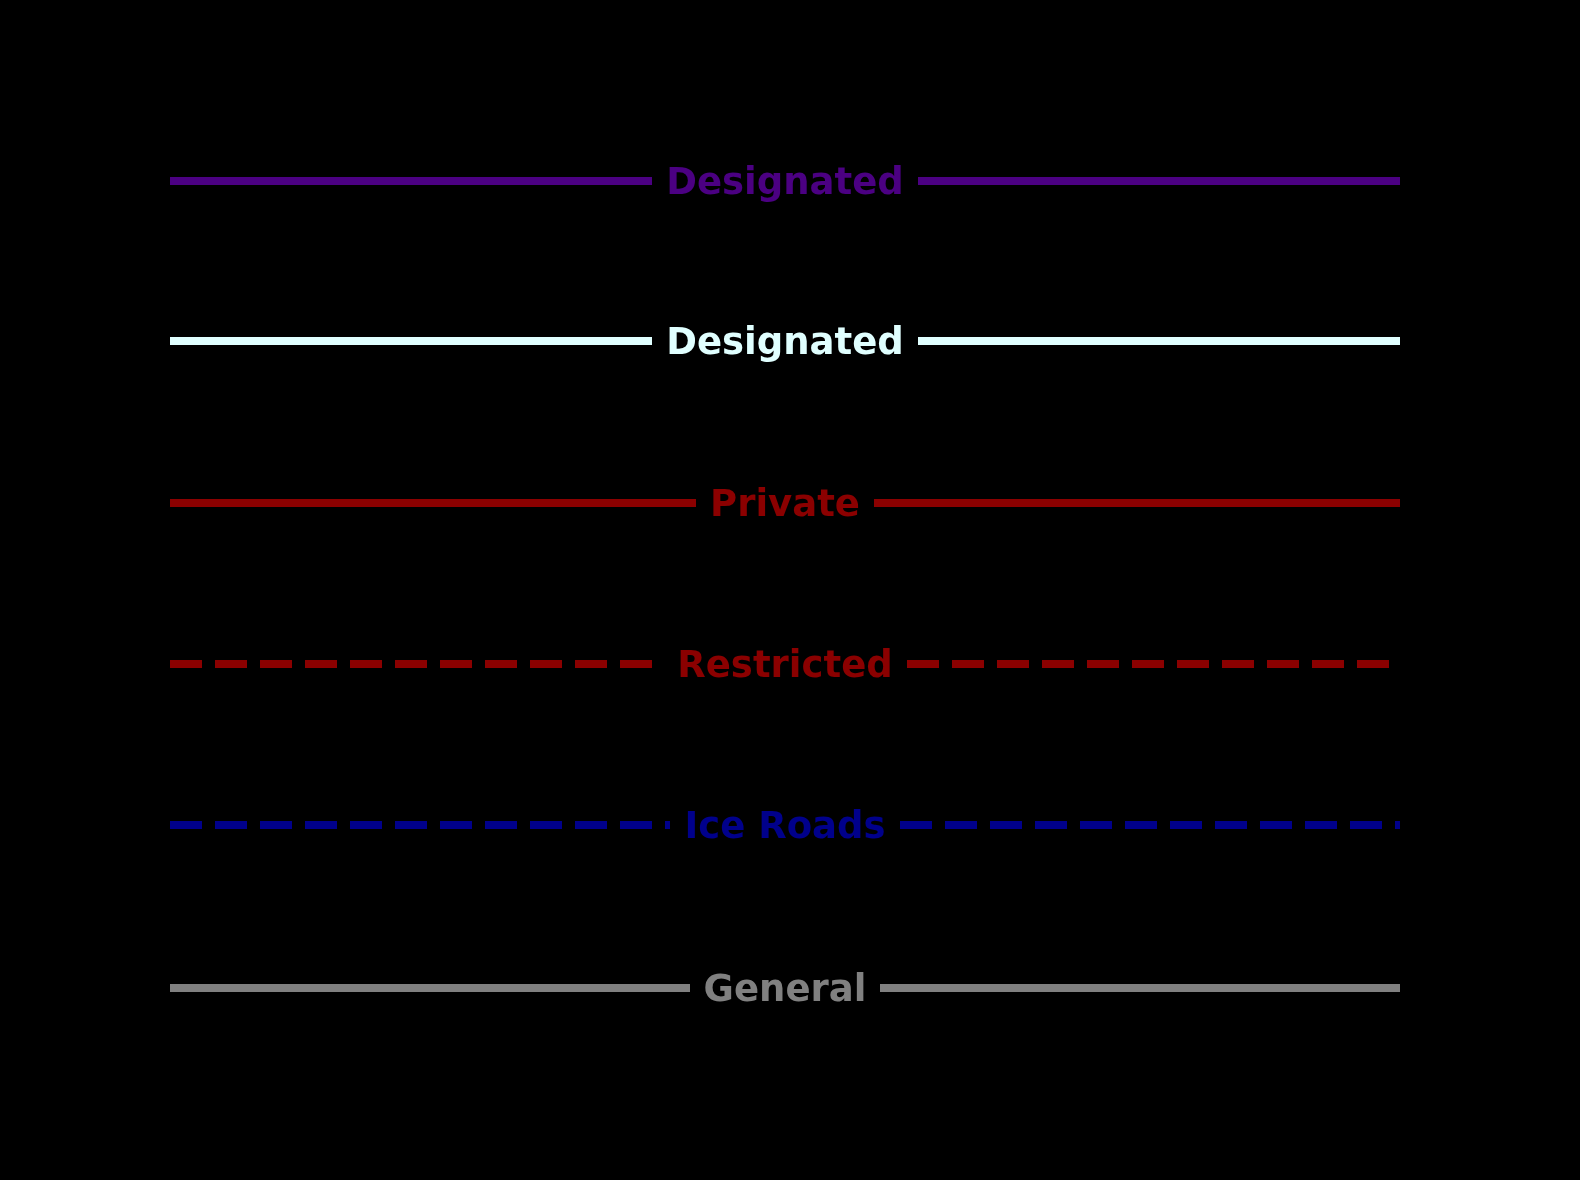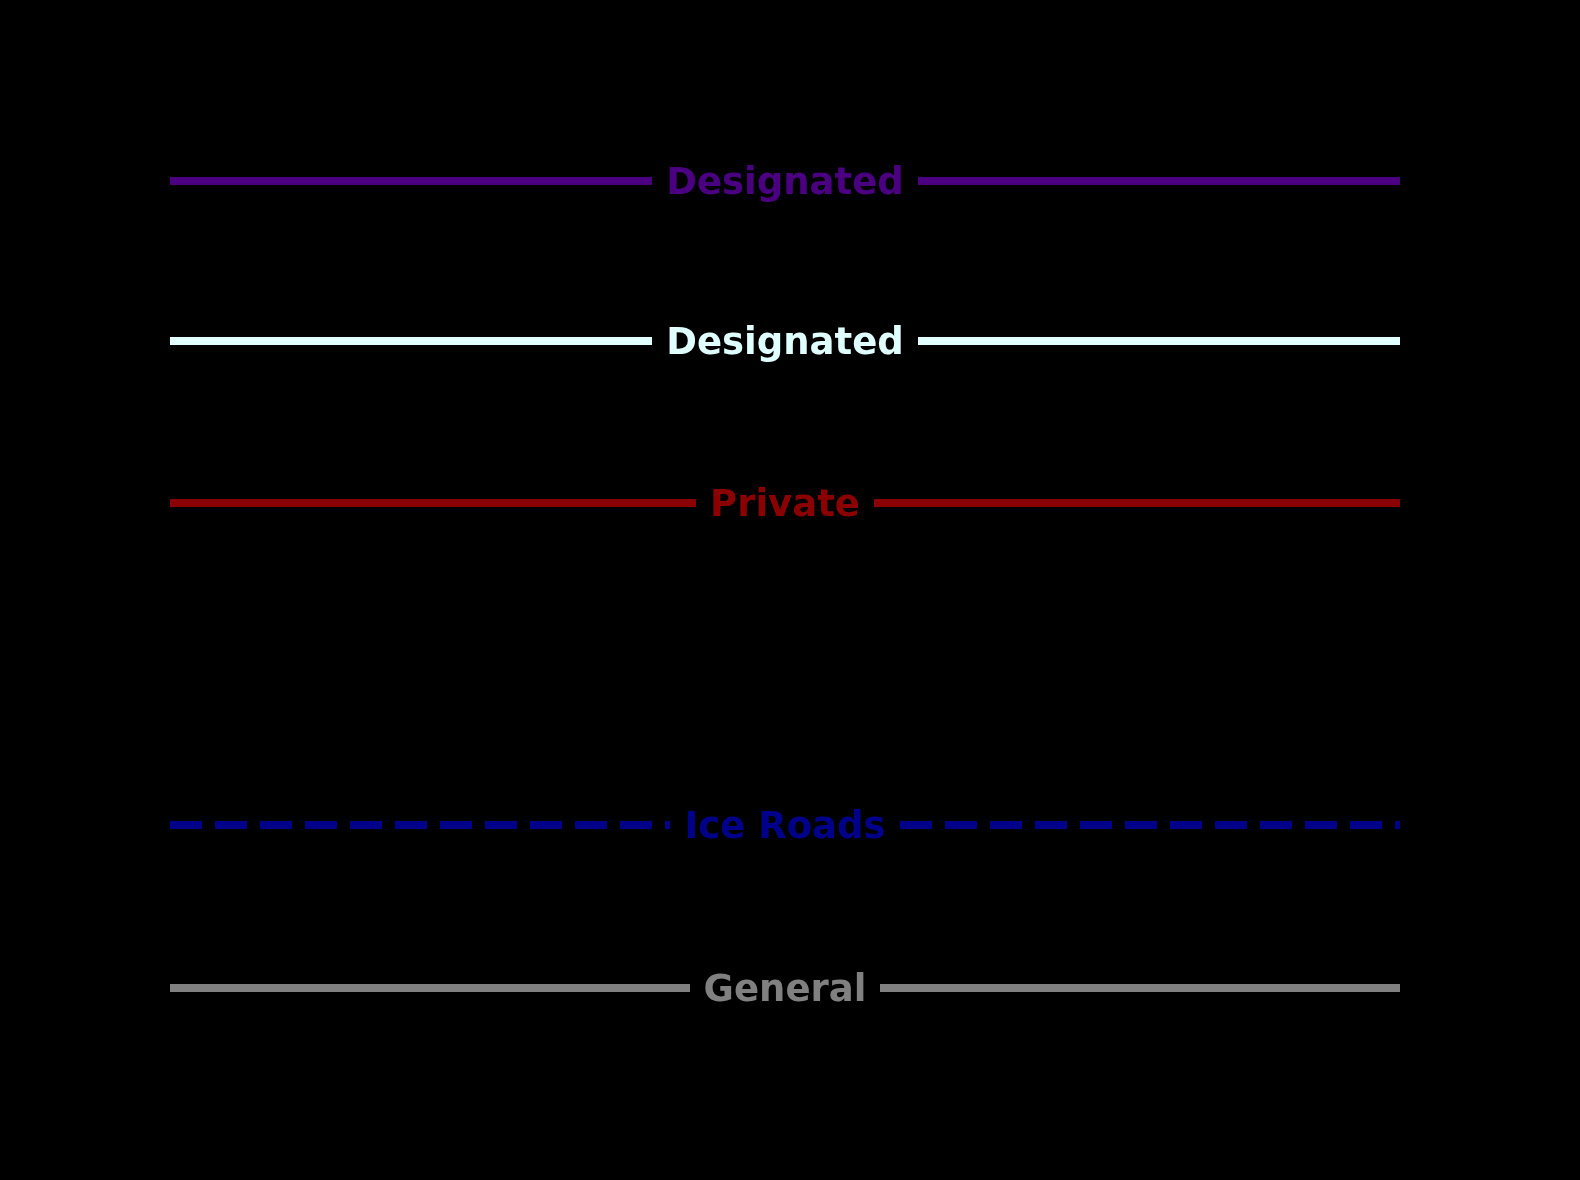--- a/index.html
+++ b/index.html
@@ -83,20 +83,25 @@
     <span class="legend-label" style="color: rgb(224, 255, 255);">Designated</span>
     <span class="legend-line solid" style="color: rgb(224, 255, 255);"></span>
   </div>
 
   <div class="legend-row" style="top: 503px; color: rgb(139, 0, 0);">
     <span class="legend-line solid" style="color: rgb(139, 0, 0);"></span>
     <span class="legend-label" style="color: rgb(139, 0, 0);">Private</span>
     <span class="legend-line solid" style="color: rgb(139, 0, 0);"></span>
   </div>
 
+  <div class="legend-row" style="top: 664px; color: rgb(139, 0, 0);">
+    <span class="legend-line dashed" style="color: rgb(139, 0, 0);"></span>
+    <span class="legend-label" style="color: rgb(139, 0, 0);">Restricted</span>
+    <span class="legend-line dashed" style="color: rgb(139, 0, 0);"></span>
+  </div>
 
   <div class="legend-row" style="top: 825px; color: rgb(0, 0, 139);">
     <span class="legend-line dashed" style="color: rgb(0, 0, 139);"></span>
     <span class="legend-label" style="color: rgb(0, 0, 139);">Ice Roads</span>
     <span class="legend-line dashed" style="color: rgb(0, 0, 139);"></span>
   </div>
 
   <div class="legend-row" style="top: 988px; color: rgb(128, 128, 128);">
     <span class="legend-line solid" style="color: rgb(128, 128, 128);"></span>
     <span class="legend-label" style="color: rgb(128, 128, 128);">General</span>

